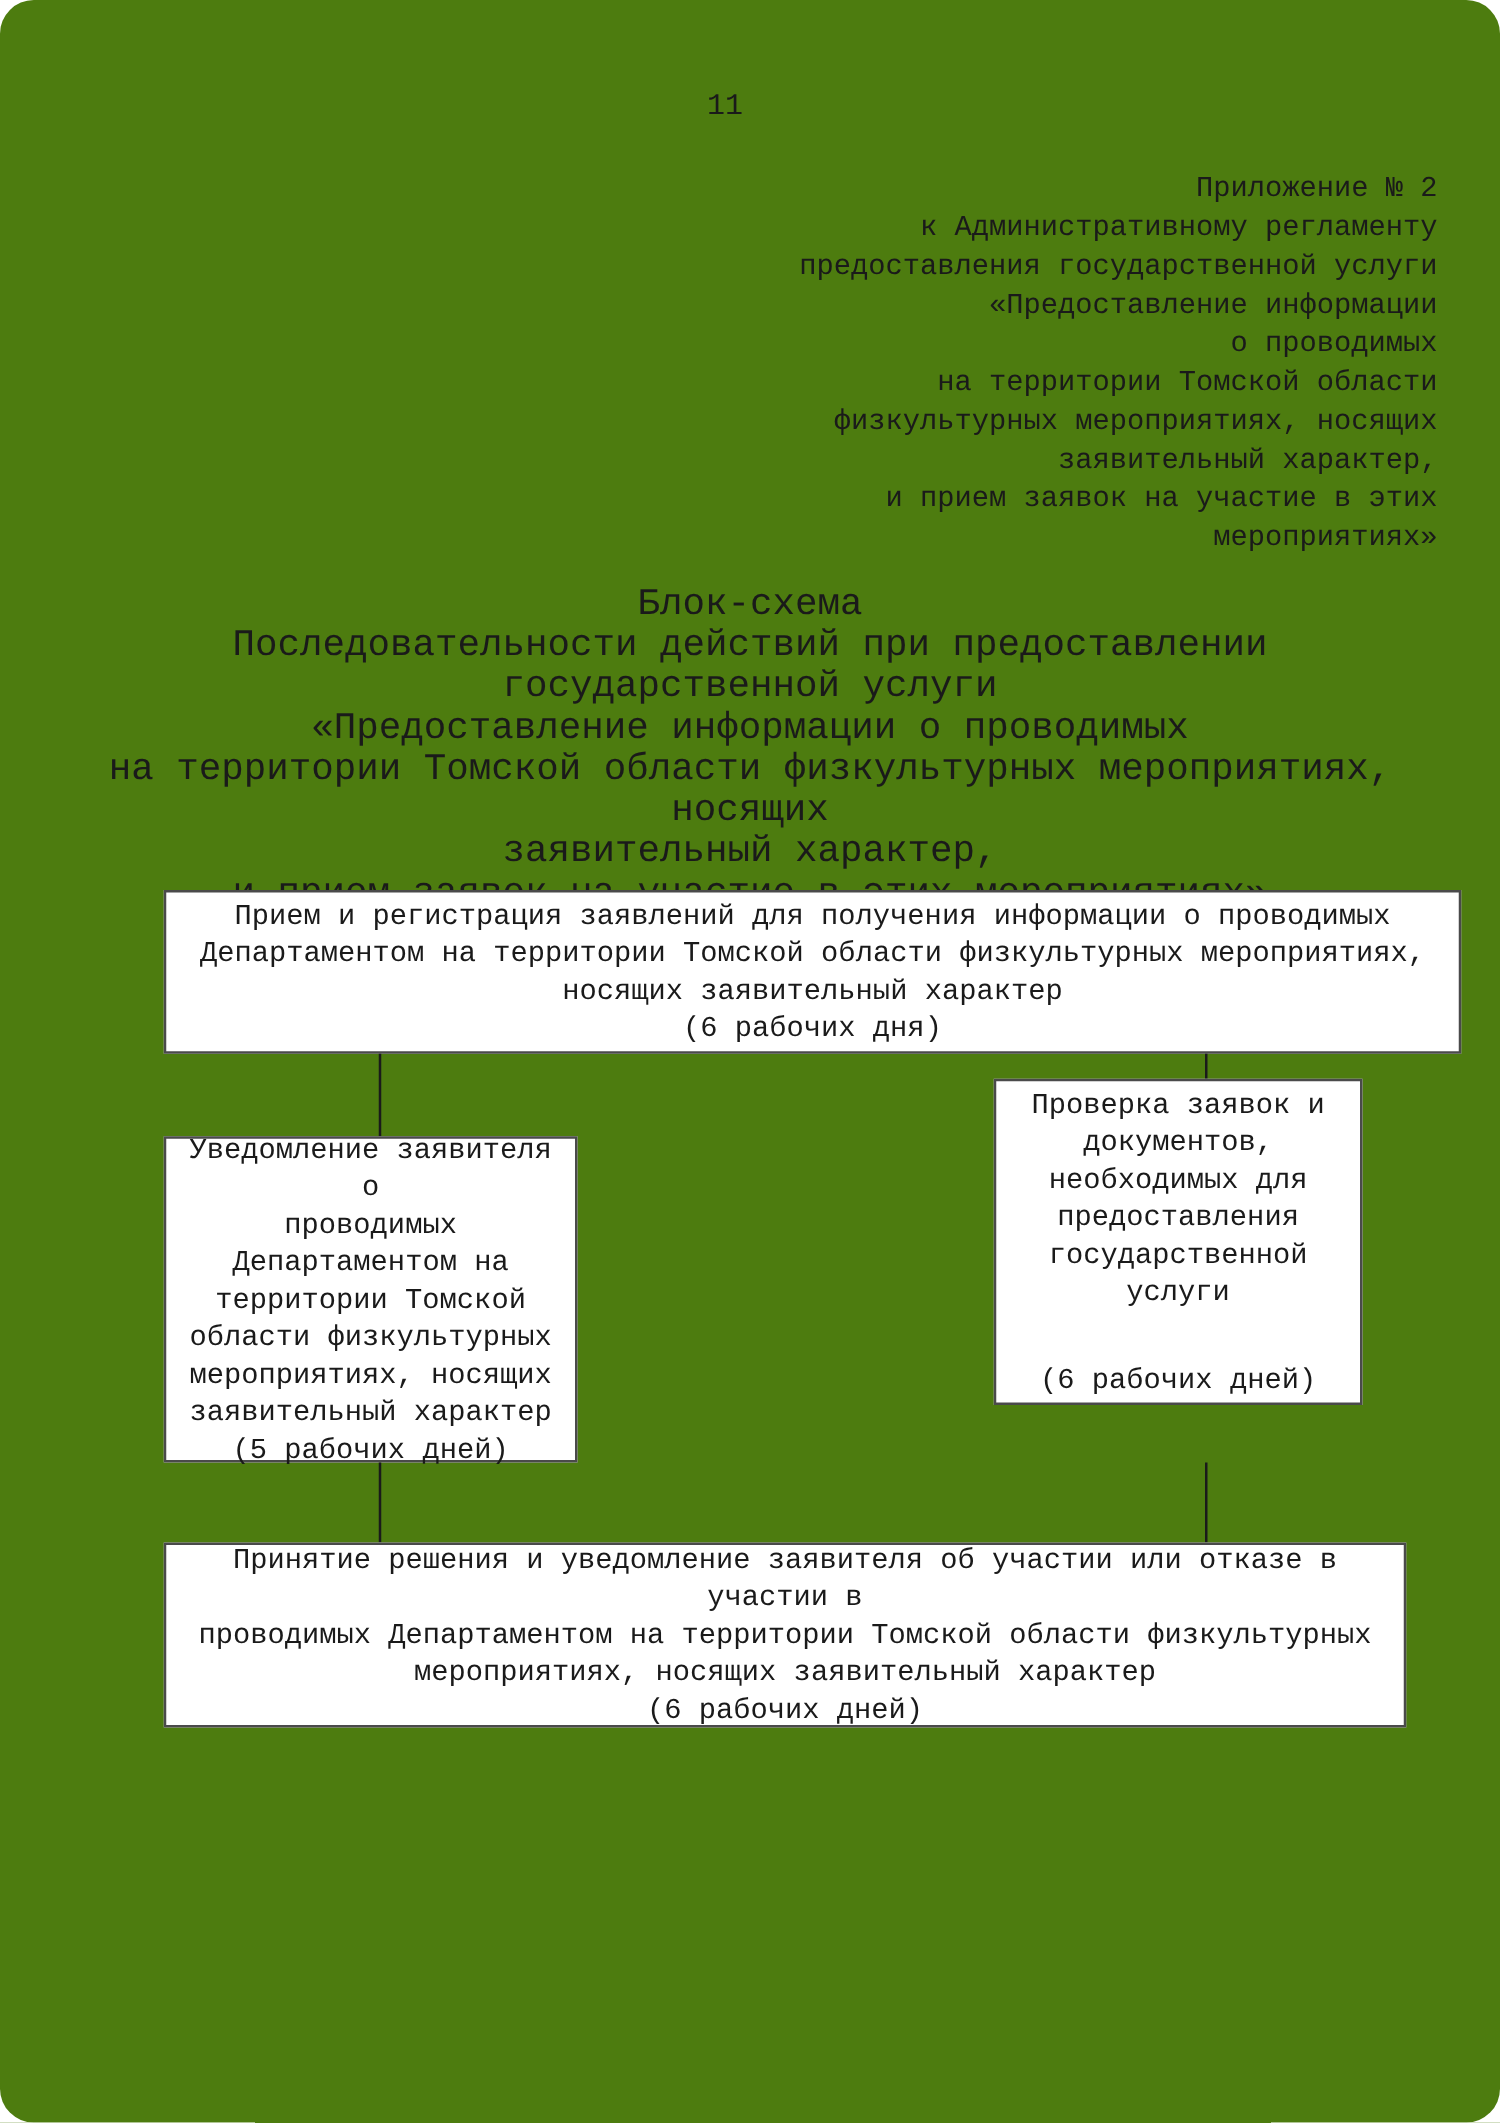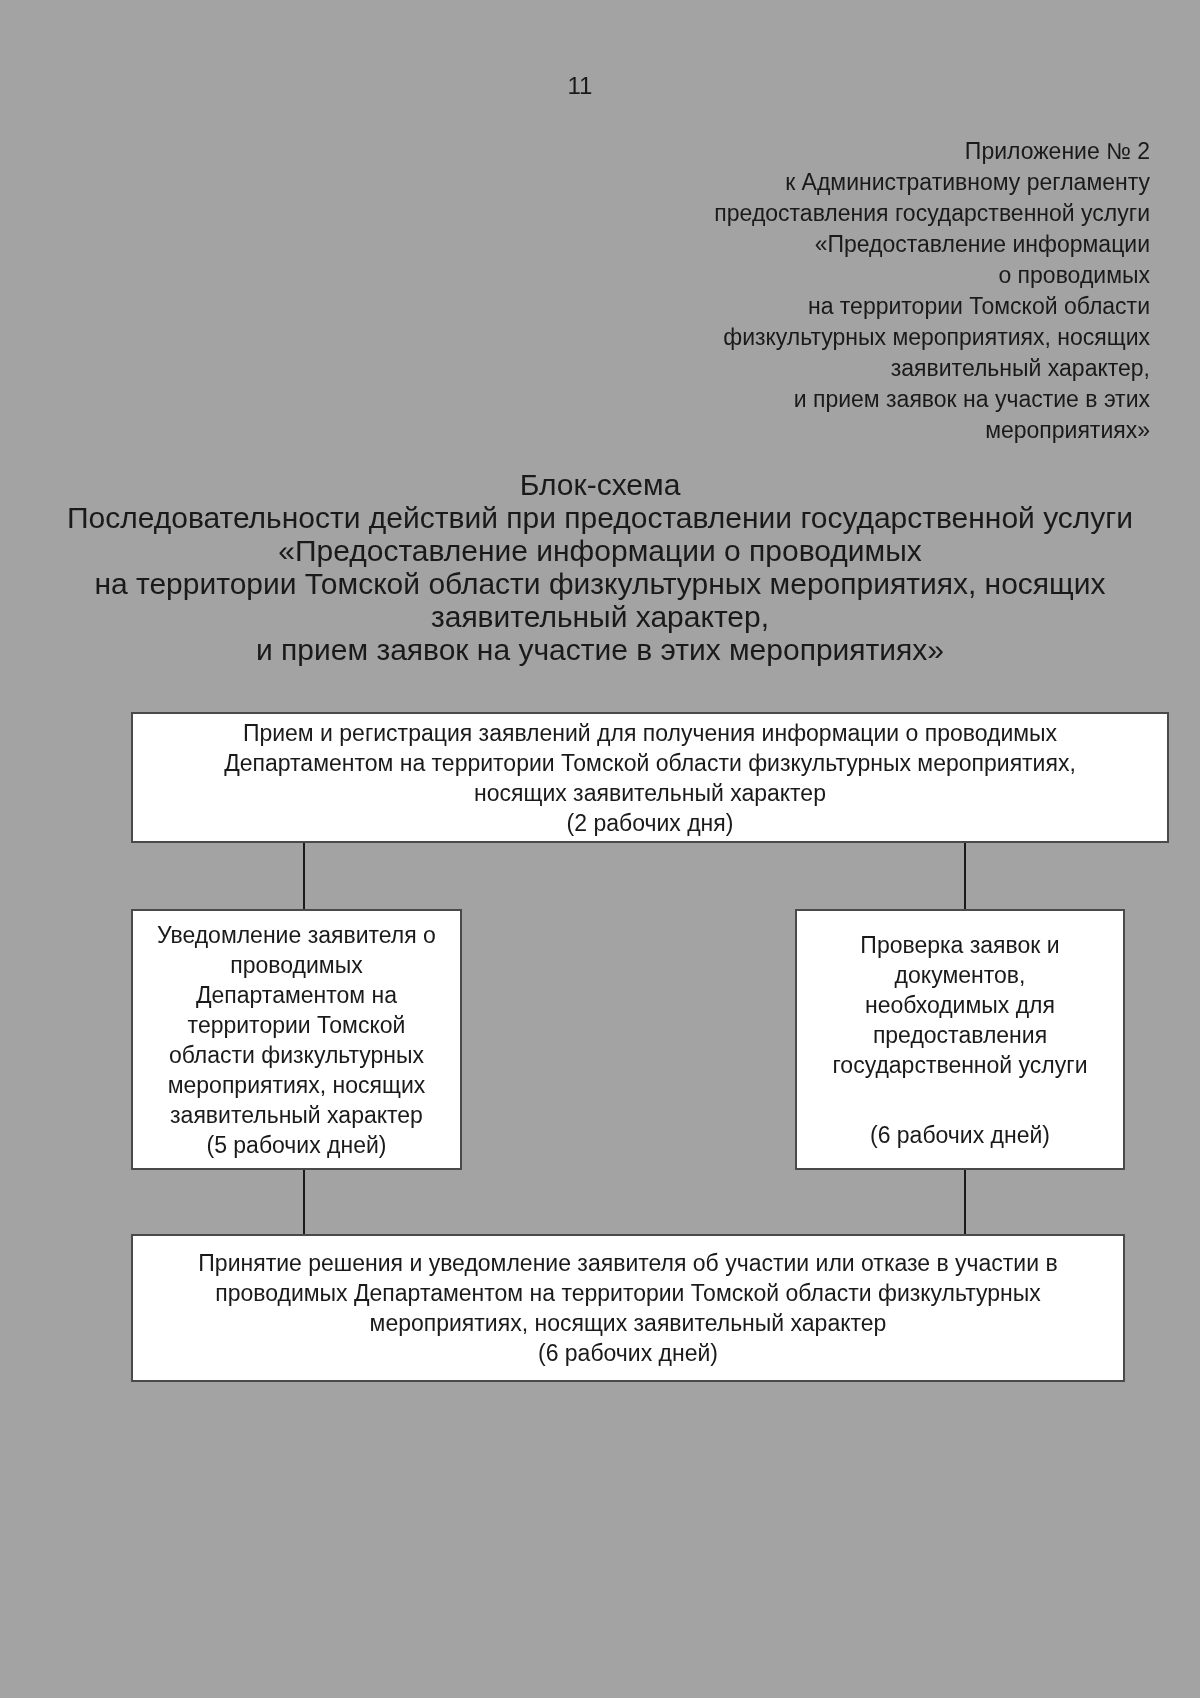--- a/index.html
+++ b/index.html
@@ -4,24 +4,25 @@
 <style>
   html, body {
     margin: 0;
     padding: 0;
     background: #ffffff;
   }
   .page {
     position: relative;
     width: 1200px;
     height: 1698px;
-    background: #a3a3a3;
-    font-family: Liberation Sans, sans-serif;
+    background: #4d7c0f;
+    font-family: Liberation Mono, monospace;
     color: #1a1a1a;
     overflow: hidden;
+    border-radius: 27px;
   }
   .page-number {
     position: absolute;
     top: 72px;
     left: 0;
     width: 1160px;
     text-align: center;
     font-size: 24px;
   }
   .appendix {
@@ -75,22 +76,22 @@
     height: 131px;
   }
   .box-step2-left {
     left: 131px;
     top: 909px;
     width: 331px;
     height: 261px;
   }
   .box-step2-right {
     left: 795px;
-    top: 909px;
-    width: 330px;
+    top: 863px;
+    width: 295px;
     height: 261px;
     gap: 40px;
   }
   .box-step3 {
     left: 131px;
     top: 1234px;
     width: 994px;
     height: 148px;
   }
   .connector {
@@ -127,21 +128,21 @@
 на территории Томской области физкультурных мероприятиях, носящих
 заявительный характер,
 и прием заявок на участие в этих мероприятиях»</div>
 
   <div class="flowchart">
 
     <div class="box box-step1">
       <div class="box-text">Прием и регистрация заявлений для получения информации о проводимых
 Департаментом на территории Томской области физкультурных мероприятиях,
 носящих заявительный характер</div>
-      <div class="box-duration">(2 рабочих дня)</div>
+      <div class="box-duration">(6 рабочих дня)</div>
     </div>
 
     <div class="connector conn-left-top"></div>
     <div class="connector conn-right-top"></div>
 
     <div class="box box-step2-left">
       <div class="box-text">Уведомление заявителя о
 проводимых
 Департаментом на
 территории Томской

